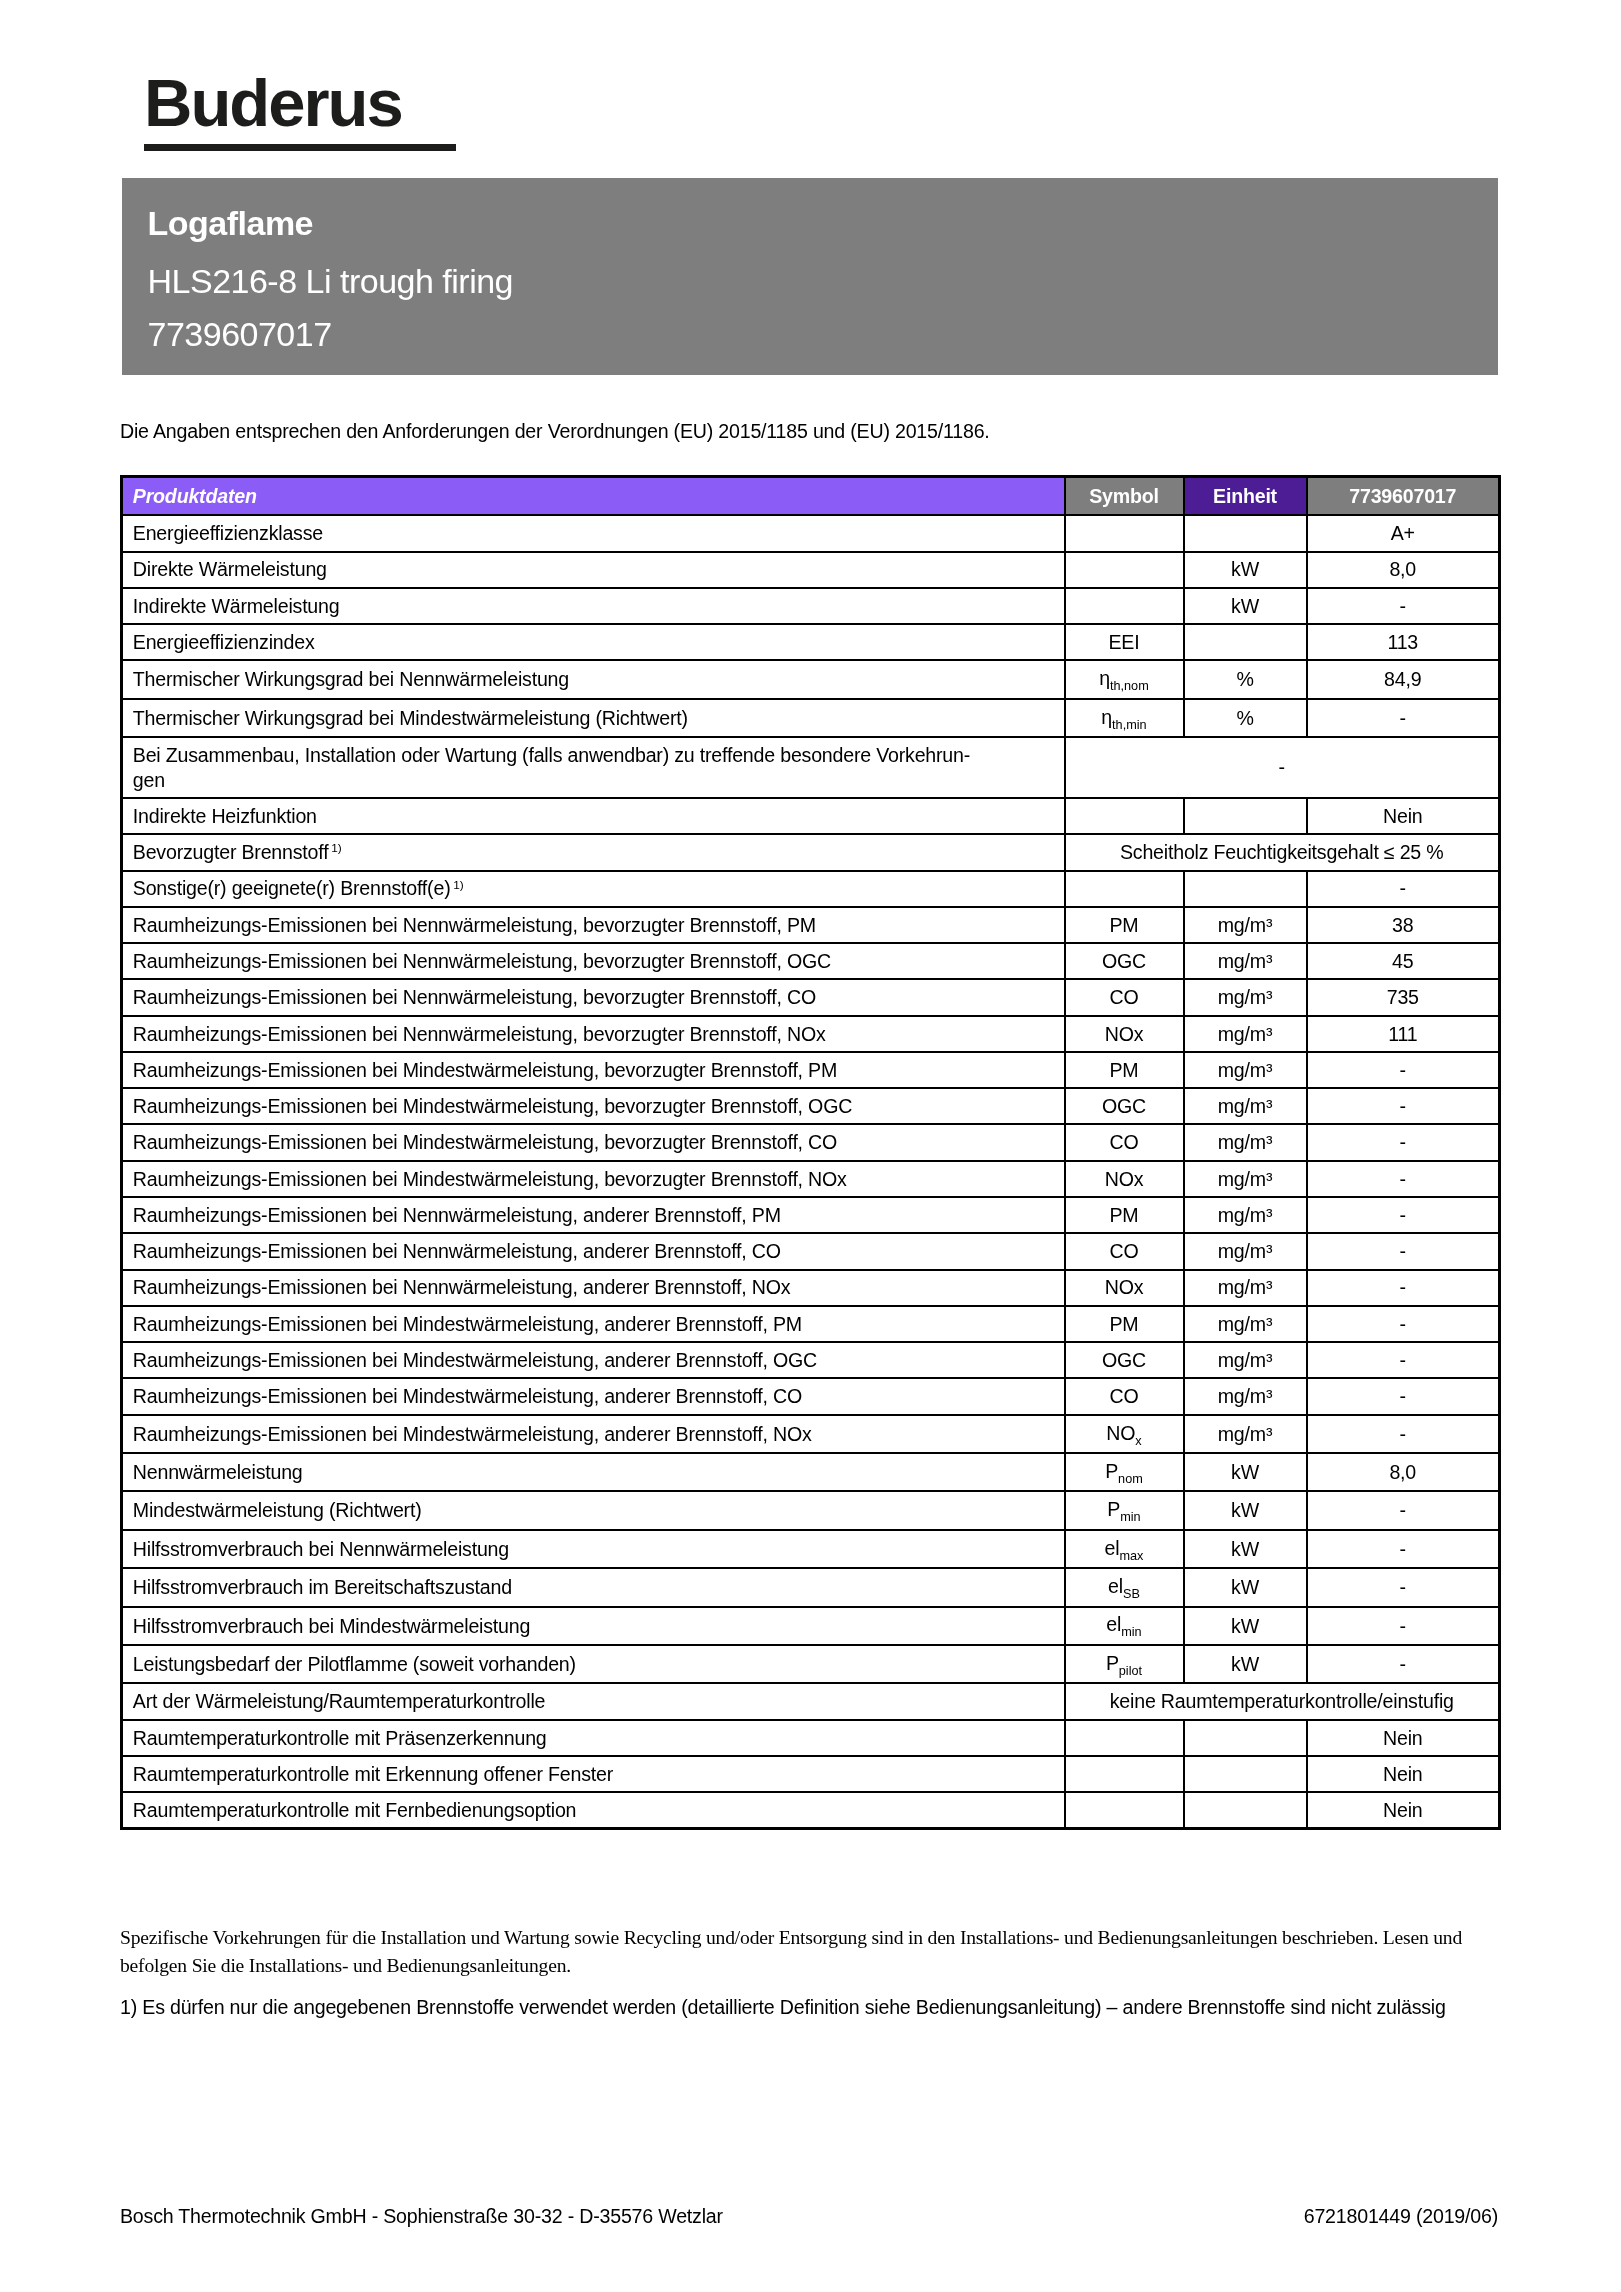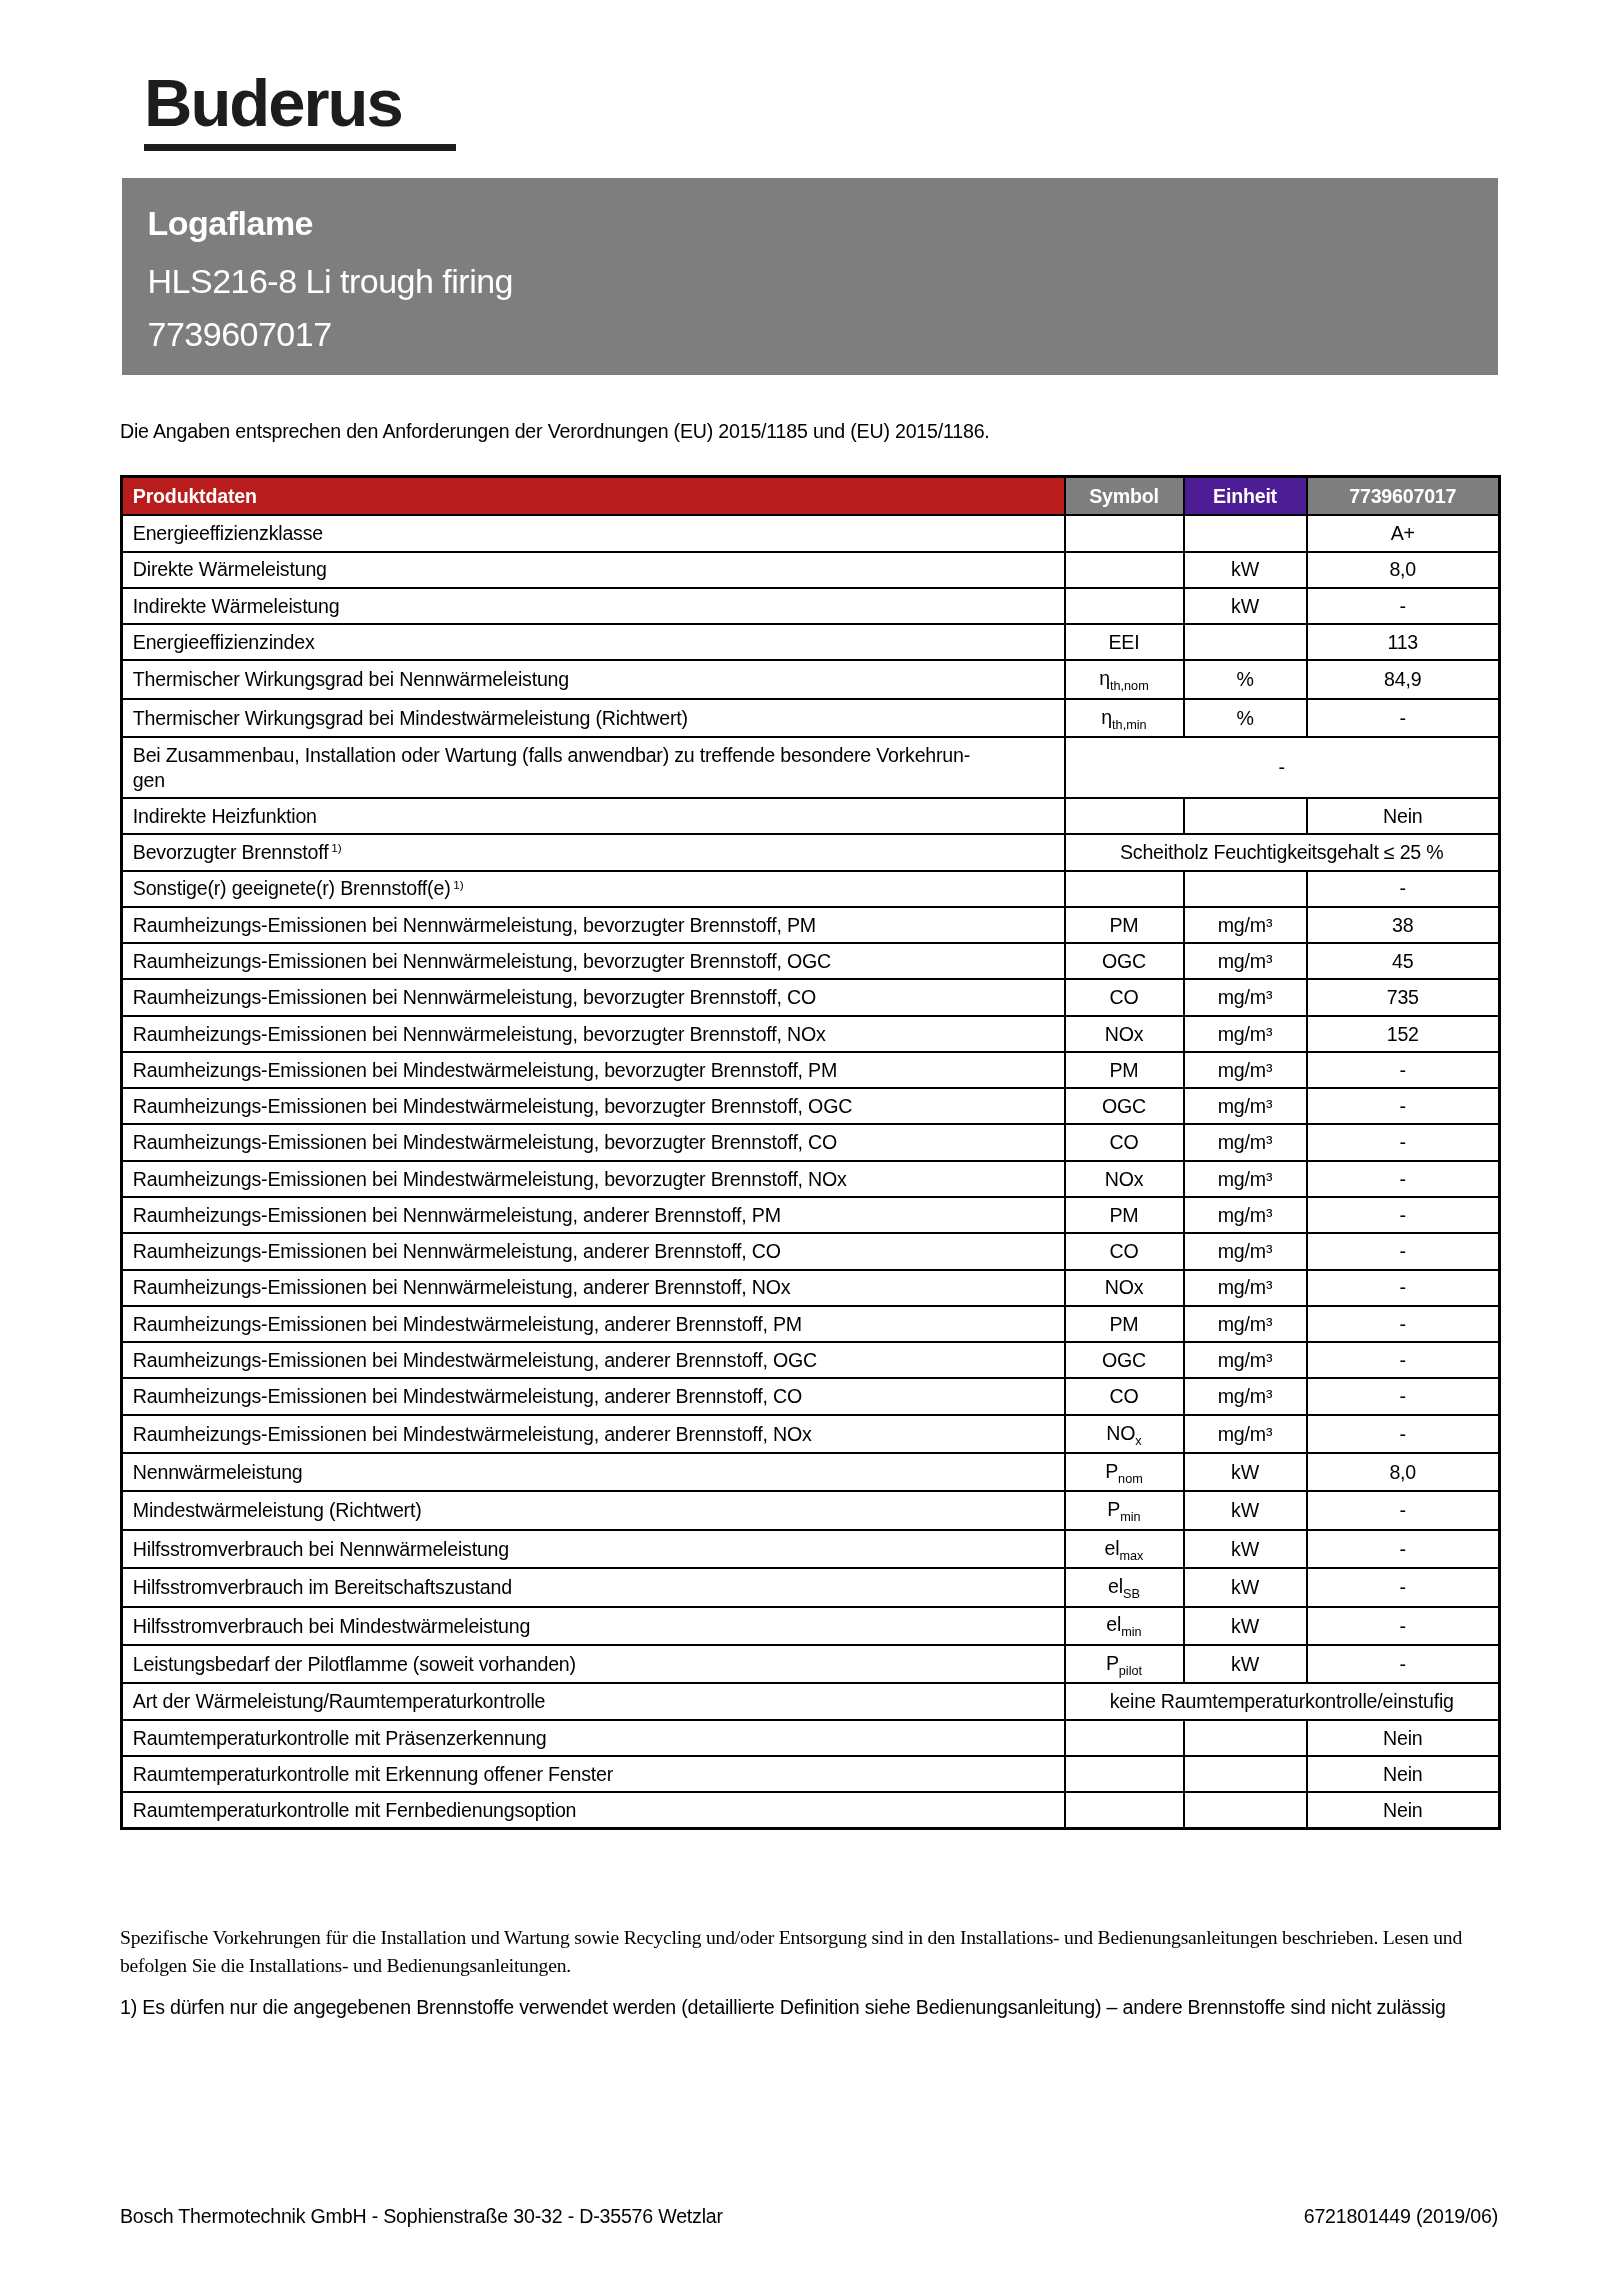--- a/index.html
+++ b/index.html
@@ -96,21 +96,21 @@
 
   <table class="product">
     <colgroup>
       <col style="width:943px">
       <col style="width:119px">
       <col style="width:123px">
       <col style="width:193px">
     </colgroup>
     <thead>
       <tr>
-        <th class="h-label" style="background: #b91c1c;">Produktdaten</th>
+        <th class="h-label" style="background: #8b5cf6; font-style: italic;">Produktdaten</th>
         <th style="background: rgb(126, 126, 126);">Symbol</th>
         <th style="background: #4c1d95;">Einheit</th>
         <th style="background: rgb(126, 126, 126);">7739607017</th>
       </tr>
     </thead>
     <tbody id="table-body">
         <tr>
           <td class="c-label">Energieeffizienzklasse</td>
           <td class="c-sym"></td>
           <td class="c-unit"></td>
@@ -181,21 +181,21 @@
         <tr>
           <td class="c-label">Raumheizungs-Emissionen bei Nennwärmeleistung, bevorzugter Brennstoff, CO</td>
           <td class="c-sym">CO</td>
           <td class="c-unit">mg/m³</td>
           <td class="c-val">735</td>
         </tr>
         <tr>
           <td class="c-label">Raumheizungs-Emissionen bei Nennwärmeleistung, bevorzugter Brennstoff, NOx</td>
           <td class="c-sym">NOx</td>
           <td class="c-unit">mg/m³</td>
-          <td class="c-val">152</td>
+          <td class="c-val">111</td>
         </tr>
         <tr>
           <td class="c-label">Raumheizungs-Emissionen bei Mindestwärmeleistung, bevorzugter Brennstoff, PM</td>
           <td class="c-sym">PM</td>
           <td class="c-unit">mg/m³</td>
           <td class="c-val">-</td>
         </tr>
         <tr>
           <td class="c-label">Raumheizungs-Emissionen bei Mindestwärmeleistung, bevorzugter Brennstoff, OGC</td>
           <td class="c-sym">OGC</td>

